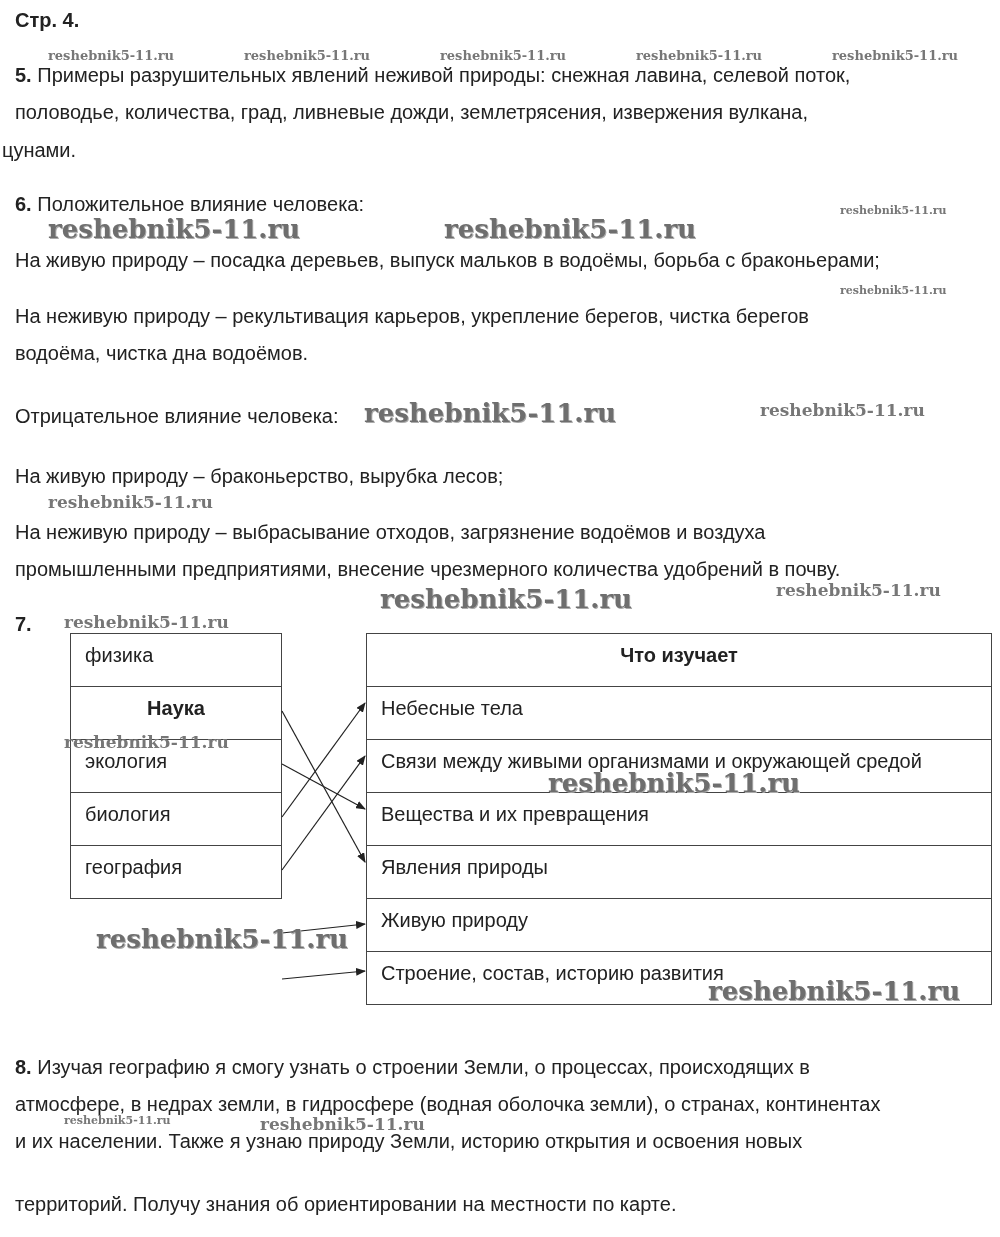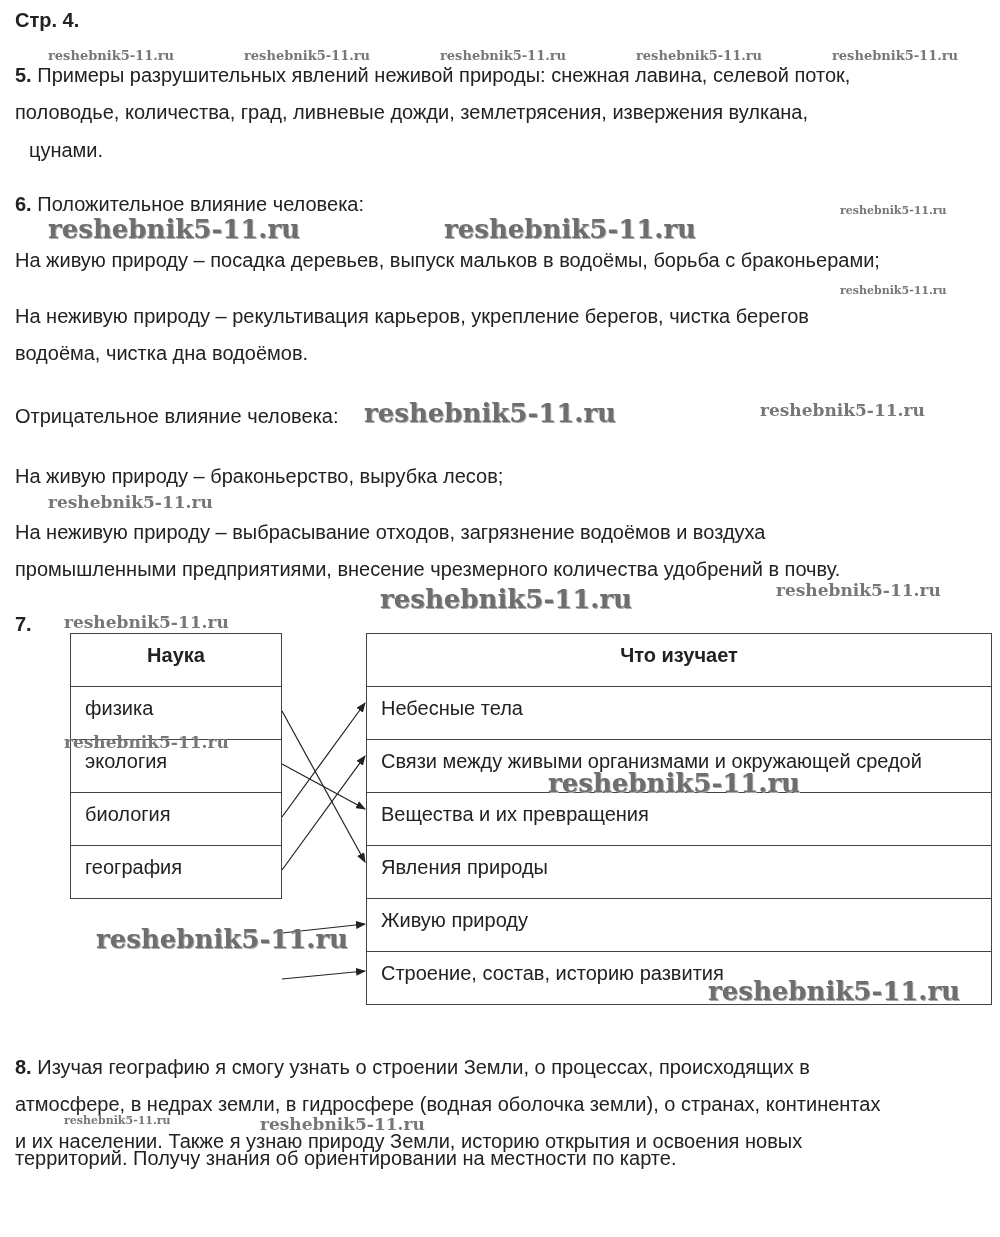--- a/index.html
+++ b/index.html
@@ -26,21 +26,21 @@
 <div class="abs txt num" style="left:15px;top:8px;">Стр. 4.</div>
 
 <div class="wm wm-s" style="left:48px;top:48px;">reshebnik5-11.ru</div>
 <div class="wm wm-s" style="left:244px;top:48px;">reshebnik5-11.ru</div>
 <div class="wm wm-s" style="left:440px;top:48px;">reshebnik5-11.ru</div>
 <div class="wm wm-s" style="left:636px;top:48px;">reshebnik5-11.ru</div>
 <div class="wm wm-s" style="left:832px;top:48px;">reshebnik5-11.ru</div>
 
 <div class="abs txt" style="left:15px;top:63px;"><span class="num">5.</span> <span>Примеры разрушительных явлений неживой природы: снежная лавина, селевой поток,</span></div>
 <div class="abs txt" style="left:15px;top:100px;">половодье, количества, град, ливневые дожди, землетрясения, извержения вулкана,</div>
-<div class="abs txt" style="left:29px;top:138px;">цунами.</div>
+<div class="abs txt" style="left:2px;top:138px;">цунами.</div>
 
 <div class="abs txt" style="left:15px;top:192px;"><span class="num">6.</span> <span>Положительное влияние человека:</span></div>
 <div class="wm wm-xs" style="left:840px;top:204px;">reshebnik5-11.ru</div>
 <div class="wm wm-l" style="left:48px;top:214px;">reshebnik5-11.ru</div>
 <div class="wm wm-l" style="left:444px;top:214px;">reshebnik5-11.ru</div>
 <div class="abs txt" style="left:15px;top:248px;">На живую природу – посадка деревьев, выпуск мальков в водоёмы, борьба с браконьерами;</div>
 <div class="wm wm-xs" style="left:840px;top:284px;">reshebnik5-11.ru</div>
 <div class="abs txt" style="left:15px;top:304px;">На неживую природу – рекультивация карьеров, укрепление берегов, чистка берегов</div>
 <div class="abs txt" style="left:15px;top:341px;">водоёма, чистка дна водоёмов.</div>
 
@@ -53,24 +53,24 @@
 <div class="abs txt" style="left:15px;top:557px;">промышленными предприятиями, внесение чрезмерного количества удобрений в почву.</div>
 <div class="wm wm-l" style="left:380px;top:584px;">reshebnik5-11.ru</div>
 <div class="wm wm-m" style="left:776px;top:580px;">reshebnik5-11.ru</div>
 
 <div class="abs txt num" style="left:15px;top:612px;">7.</div>
 <div class="wm wm-m" style="left:64px;top:612px;">reshebnik5-11.ru</div>
 
 <table class="t" style="left:70px;top:633px;width:212px;">
   <tbody>
       <tr>
-        <td class="h">Наука</td>
+        <td>физика</td>
       </tr>
   <tr>
-        <td>физика</td>
+        <td class="h">Наука</td>
       </tr>
   <tr>
         <td>экология</td>
       </tr>
   <tr>
         <td>биология</td>
       </tr>
   <tr>
         <td>география</td>
       </tr>
@@ -120,13 +120,13 @@
 <div class="wm wm-m" style="left:64px;top:732px;">reshebnik5-11.ru</div>
 <div class="wm wm-l" style="left:548px;top:768px;">reshebnik5-11.ru</div>
 <div class="wm wm-l" style="left:96px;top:924px;">reshebnik5-11.ru</div>
 <div class="wm wm-l" style="left:708px;top:976px;">reshebnik5-11.ru</div>
 
 <div class="abs txt" style="left:15px;top:1055px;"><span class="num">8.</span> <span>Изучая географию я смогу узнать о строении Земли, о процессах, происходящих в</span></div>
 <div class="abs txt" style="left:15px;top:1092px;">атмосфере, в недрах земли, в гидросфере (водная оболочка земли), о странах, континентах</div>
 <div class="wm wm-xs" style="left:64px;top:1114px;">reshebnik5-11.ru</div>
 <div class="wm wm-m" style="left:260px;top:1114px;">reshebnik5-11.ru</div>
 <div class="abs txt" style="left:15px;top:1129px;">и их населении. Также я узнаю природу Земли, историю открытия и освоения новых</div>
-<div class="abs txt" style="left:15px;top:1146px;">территорий. Получу знания об ориентировании на местности по карте.</div>
+<div class="abs txt" style="left:15px;top:1192px;">территорий. Получу знания об ориентировании на местности по карте.</div>
 
 </body></html>

